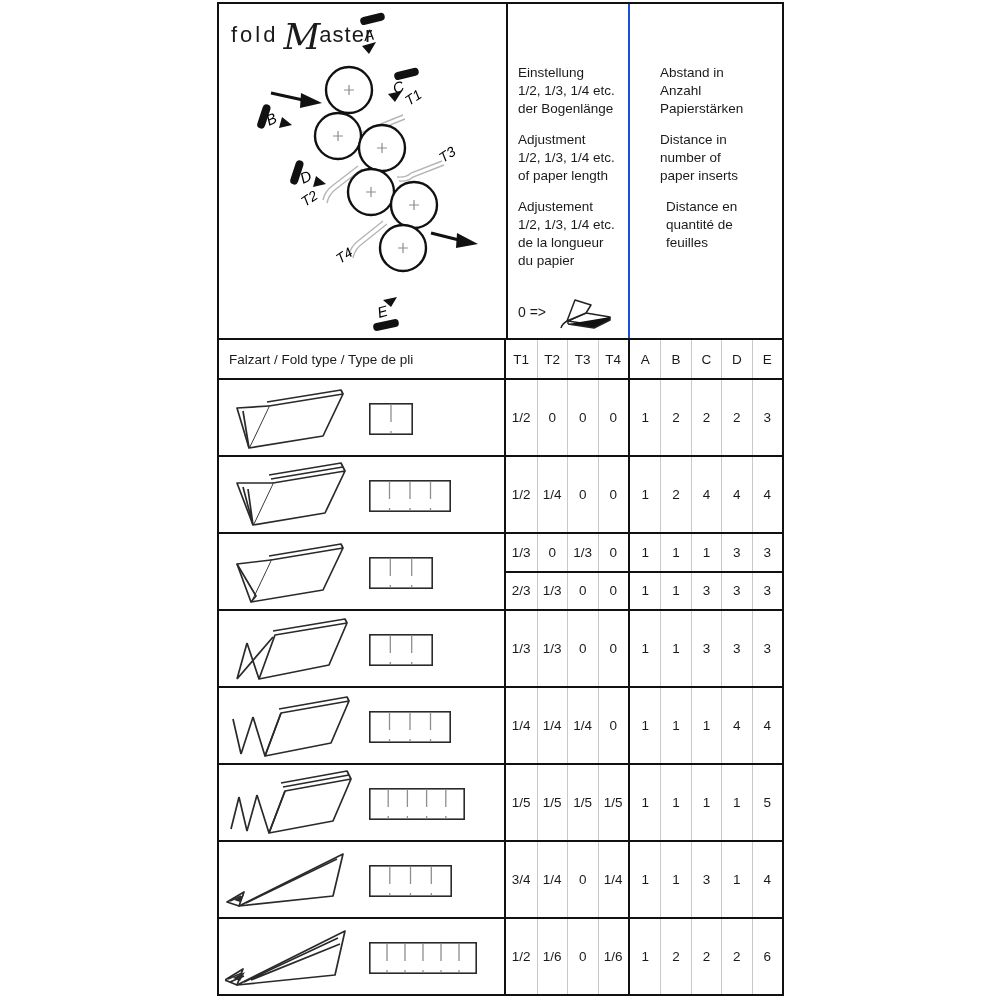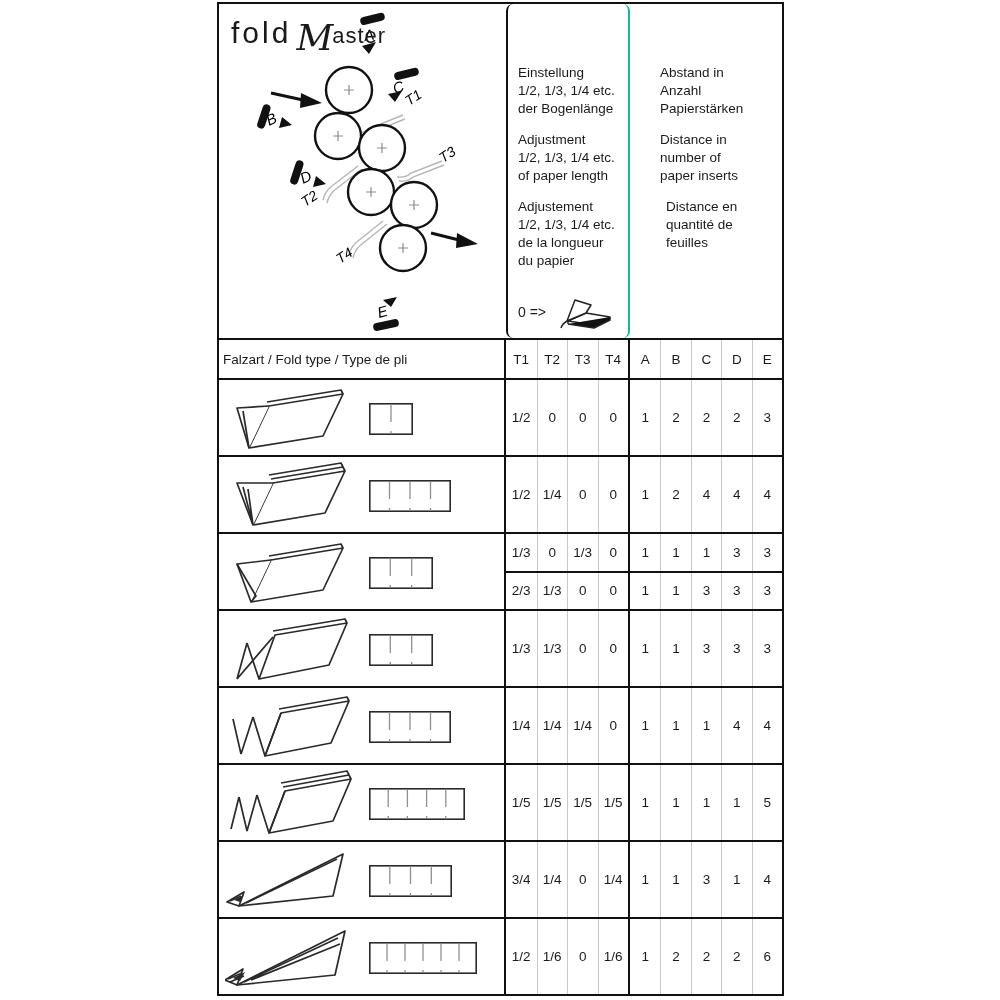--- a/index.html
+++ b/index.html
@@ -3,35 +3,35 @@
 <meta charset="utf-8">
 <style>
   html,body{margin:0;padding:0;background:#ffffff;}
   #canvas{position:relative;width:1000px;height:1000px;background:#ffffff;overflow:hidden;
           font-family:"Liberation Sans", sans-serif;color:#1a1a1a;}
   .sheet{position:absolute;left:217px;top:2px;width:567px;height:994px;border:2px solid #111;
          box-sizing:border-box;display:flex;flex-direction:column;background:#fff;}
   
   .top{height:336px;min-height:336px;border-bottom:2px solid #111;display:flex;box-sizing:border-box;}
   .panel-diagram{width:287px;min-width:287px;position:relative;box-sizing:border-box;}
-  .panel-mid{width:124px;min-width:124px;border-left:2px solid #111;border-right:2px solid #14b8a6;
-             position:relative;box-sizing:border-box;border-radius:7px;}
+  .panel-mid{width:124px;min-width:124px;border-left:2px solid #111;border-right:2px solid #1d4ed8;
+             position:relative;box-sizing:border-box;}
   .panel-right{flex:1;position:relative;box-sizing:border-box;}
   .logo{position:absolute;left:12px;top:12px;white-space:nowrap;}
-  .logo .lg1{font-size:30px;letter-spacing:3px;font-weight:500;}
+  .logo .lg1{font-size:22px;letter-spacing:3px;font-weight:500;}
   .logo .lgM{font-family:"DejaVu Serif", serif;font-style:italic;font-size:36px;
              vertical-align:-7px;margin:0 -1px 0 5px;font-weight:400;}
   .logo .lg2{font-size:22px;letter-spacing:1px;font-weight:400;}
   .tblock{position:absolute;font-size:13.5px;line-height:18px;white-space:pre-line;}
   .zero-row{position:absolute;left:10px;top:290px;display:flex;align-items:center;}
   .zero-row .zr-label{font-size:14px;font-weight:500;}
   
   .header-row{height:40px;min-height:40px;border-bottom:2px solid #111;display:flex;box-sizing:border-box;}
   .hcell-fold{width:287px;min-width:287px;border-right:2px solid #111;display:flex;align-items:center;
-              padding-left:4px;font-size:13.5px;box-sizing:border-box;}
+              padding-left:10px;font-size:13.5px;box-sizing:border-box;}
   .tgroup{width:124px;min-width:124px;border-right:2px solid #111;display:flex;box-sizing:border-box;}
   .lgroup{flex:1;display:flex;box-sizing:border-box;}
   .tcell{width:25%;display:flex;align-items:center;justify-content:center;font-size:13.5px;box-sizing:border-box;}
   .lcell{width:20%;display:flex;align-items:center;justify-content:center;font-size:13.5px;box-sizing:border-box;}
   .tcell + .tcell, .lcell + .lcell{border-left:1px solid #c9c9c9;}
   .row{flex:1;border-bottom:2px solid #111;display:flex;box-sizing:border-box;}
   .row:last-child{border-bottom:none;}
   .fold-cell{width:287px;min-width:287px;border-right:2px solid #111;position:relative;box-sizing:border-box;}
   .vals{font-size:13px;text-align:right;}
   .split{flex:1;display:flex;flex-direction:column;}

